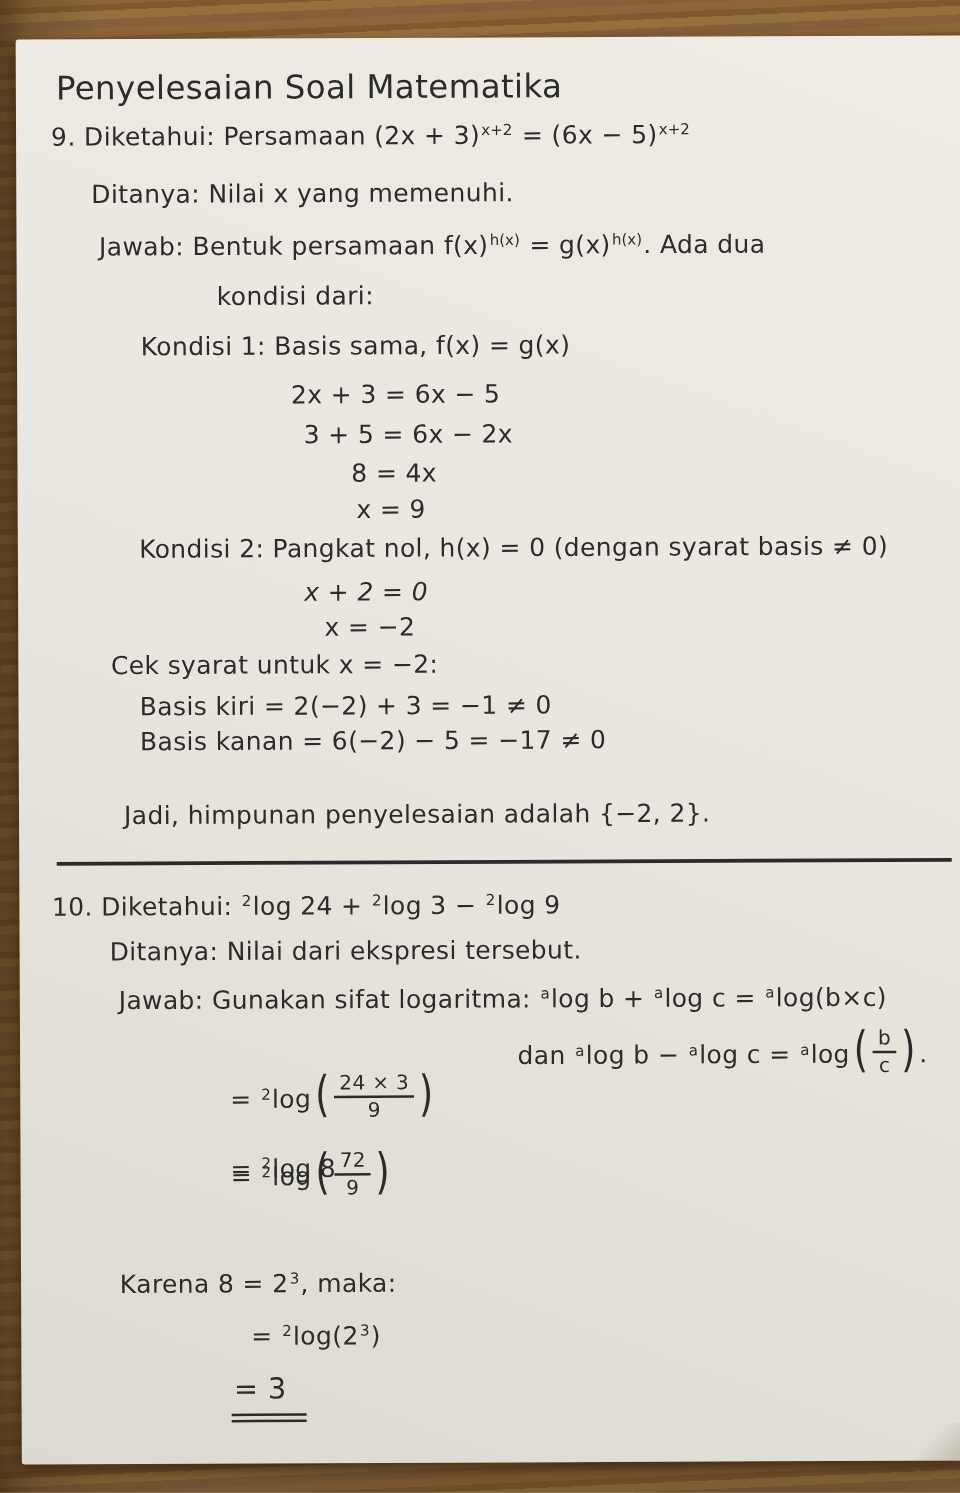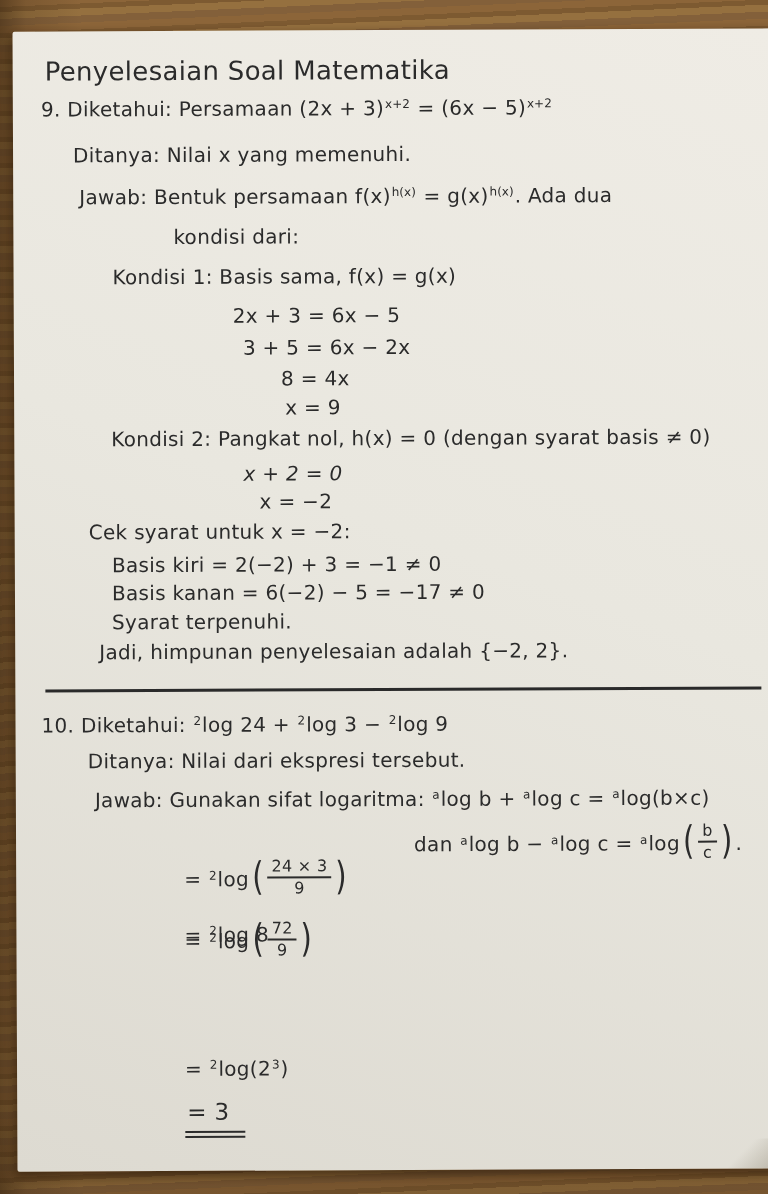--- a/index.html
+++ b/index.html
@@ -72,21 +72,21 @@
   }
 
   .q10-known  { top: 682px;  left: 26px; }
   .q10-ask    { top: 718px;  left: 72px; }
   .q10-jawab  { top: 757px;  left: 79px; }
   .q10-dan    { top: 796px;  left: 398px; }
   .q10-s1     { top: 830px;  left: 168px; }
   .q10-s2     { top: 892px;  left: 168px; }
   .q10-s3     { top: 892px;  left: 168px; }
   .q10-karena { top: 984px;  left: 79px; }
-  .q10-s4     { top: 1026px; left: 168px; text-align: right; }
+  .q10-s4     { top: 1026px; left: 184px; text-align: right; }
   .q10-result { top: 1067px; left: 168px; font-size: 23px; }
 
   .sup {
     font-size: 0.60em;
     position: relative;
     top: -0.55em;
     letter-spacing: 0;
     padding: 0 1px;
   }
   .frac {
@@ -138,31 +138,31 @@
     <div class="ln q9-k1e3">8 = 4x</div>
     <div class="ln q9-k1e4">x = 9</div>
 
     <div class="ln q9-k2">Kondisi 2: Pangkat nol, h(x) = 0 (dengan syarat basis ≠ 0)</div>
     <div class="ln q9-k2e1">x + 2 = 0</div>
     <div class="ln q9-k2e2">x = −2</div>
 
     <div class="ln q9-cek">Cek syarat untuk x = −2:</div>
     <div class="ln q9-cek1">Basis kiri = 2(−2) + 3 = −1 ≠ 0</div>
     <div class="ln q9-cek2">Basis kanan = 6(−2) − 5 = −17 ≠ 0</div>
-    <div class="ln q9-cek3">Syarat terpenuhi.</div>
     <div class="ln q9-jadi">Jadi, himpunan penyelesaian adalah {−2, 2}.</div>
 
     <div class="divider"></div>
 
     <div class="ln q10-known">10. Diketahui: <span class="sup">2</span>log 24 + <span class="sup">2</span>log 3 − <span class="sup">2</span>log 9</div>
     <div class="ln q10-ask">Ditanya: Nilai dari ekspresi tersebut.</div>
     <div class="ln q10-jawab">Jawab: Gunakan sifat logaritma: <span class="sup">a</span>log b + <span class="sup">a</span>log c = <span class="sup">a</span>log(b×c)</div>
     <div class="ln q10-dan">dan <span class="sup">a</span>log b − <span class="sup">a</span>log c = <span class="sup">a</span>log<span class="bigp">(</span><span class="frac"><span class="num">b</span><span class="den">c</span></span><span class="bigp">)</span>.</div>
     <div class="ln q10-s1">= <span class="sup">2</span>log<span class="bigp">(</span><span class="frac"><span class="num">24 × 3</span><span class="den">9</span></span><span class="bigp">)</span></div>
     <div class="ln q10-s2">= <span class="sup">2</span>log<span class="bigp">(</span><span class="frac"><span class="num">72</span><span class="den">9</span></span><span class="bigp">)</span></div>
     <div class="ln q10-s3">= <span class="sup">2</span>log 8</div>
+    <div class="ln q10-karena">Karena 8 = 2<span class="sup">3</span>, maka:</div>
     <div class="ln q10-s4">= <span class="sup">2</span>log(2<span class="sup">3</span>)</div>
     <div class="ln q10-result">
       <span class="result-text">= 3</span>
     </div>
 
   </div>
 </div>
 
 </body></html>

